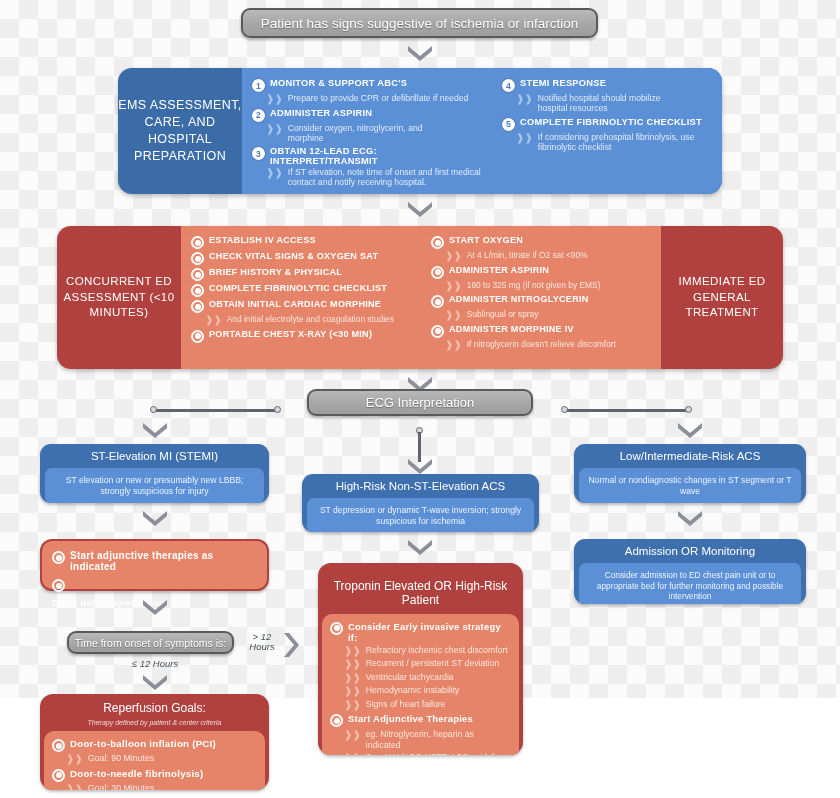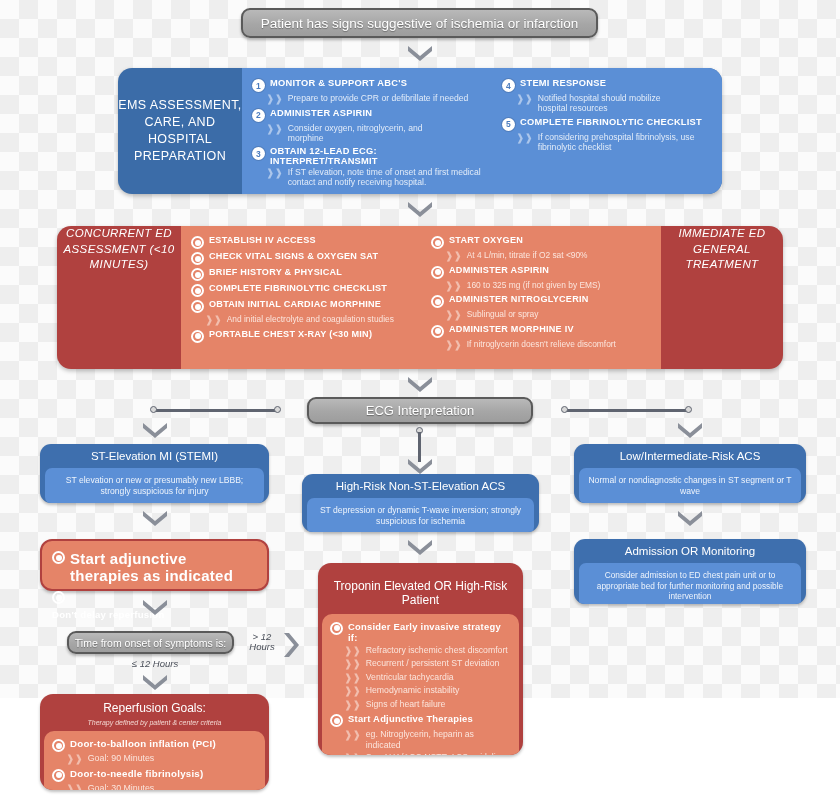--- a/index.html
+++ b/index.html
@@ -60,24 +60,23 @@
   
   .red-outer {
     background: #b0413f;
     border-radius: 14px;
     box-shadow: 0 2px 4px rgba(0,0,0,.25);
     display: flex;
     overflow: hidden;
   }
   .red-side {
     color: #fff;
-    display: flex; align-items: flex-start; justify-content: center;
+    display: flex; align-items: center; justify-content: center;
     text-align: center;
     letter-spacing: .4px;
-    font-style: italic;
   }
   .red-mid {
     background: #e58468;
     display: flex; flex: 1;
   }
   .red-col { padding: 9px 8px 6px 10px; }
 
   
   .num-item, .bullet-item { margin-bottom: 2px; }
   .item-head {
@@ -351,21 +350,21 @@
     </div>
     <div class="red-side" style="width:122px; font-size:11.5px; line-height:1.35;">
       <span>IMMEDIATE ED GENERAL TREATMENT</span>
     </div>
   </div>
 
   <svg class="chv" style="left:406px; top:374px;" width="28" height="18" viewBox="0 0 28 18">
     <path d="M2 3 L14 13 L26 3 L26 8 L14 18 L2 8 Z" fill="#8a8f99"></path>
   </svg>
 
-  <div class="node grey-box" style="left:307px; top:397px; width:226px; height:27px; font-size:13px;">
+  <div class="node grey-box" style="left:307px; top:389px; width:226px; height:27px; font-size:13px;">
     <span>ECG Interpretation</span>
   </div>
 
   <div class="conn-line" style="left:155px; top:409px; width:124px; height:2.5px;"></div>
   <div class="conn-dot" style="left:150px; top:406px;"></div>
   <div class="conn-dot" style="left:274px; top:406px;"></div>
   <svg class="chv" style="left:141px; top:420px;" width="28" height="18" viewBox="0 0 28 18">
     <path d="M2 3 L14 13 L26 3 L26 8 L14 18 L2 8 Z" fill="#8a8f99"></path>
   </svg>
 
@@ -425,21 +424,21 @@
     <div class="card-title" style="font-size:11.5px;">
       <span>Admission OR Monitoring</span>
     </div>
     <div class="card-body" style="font-size:8.3px;">
       <span>Consider admission to ED chest pain unit or to appropriate bed for further monitoring and possible intervention</span>
     </div>
   </div>
 
   <div class="node salmon-box" style="left:40px; top:539px; width:229px; height:52px;">
     <div class="bullet-item">
-      <div class="item-head" style="font-size:15px;">
+      <div class="item-head" style="font-size:10px;">
         <span class="circ-dot"></span>
         <span>Start adjunctive therapies as indicated</span>
       </div>
     </div>
     <div class="bullet-item" style="margin-top:6px;">
       <div class="item-head" style="font-size:9.6px;flex-direction:column;">
         <span class="circ-dot"></span>
         <span>Don't delay reperfusion</span>
       </div>
     </div>

